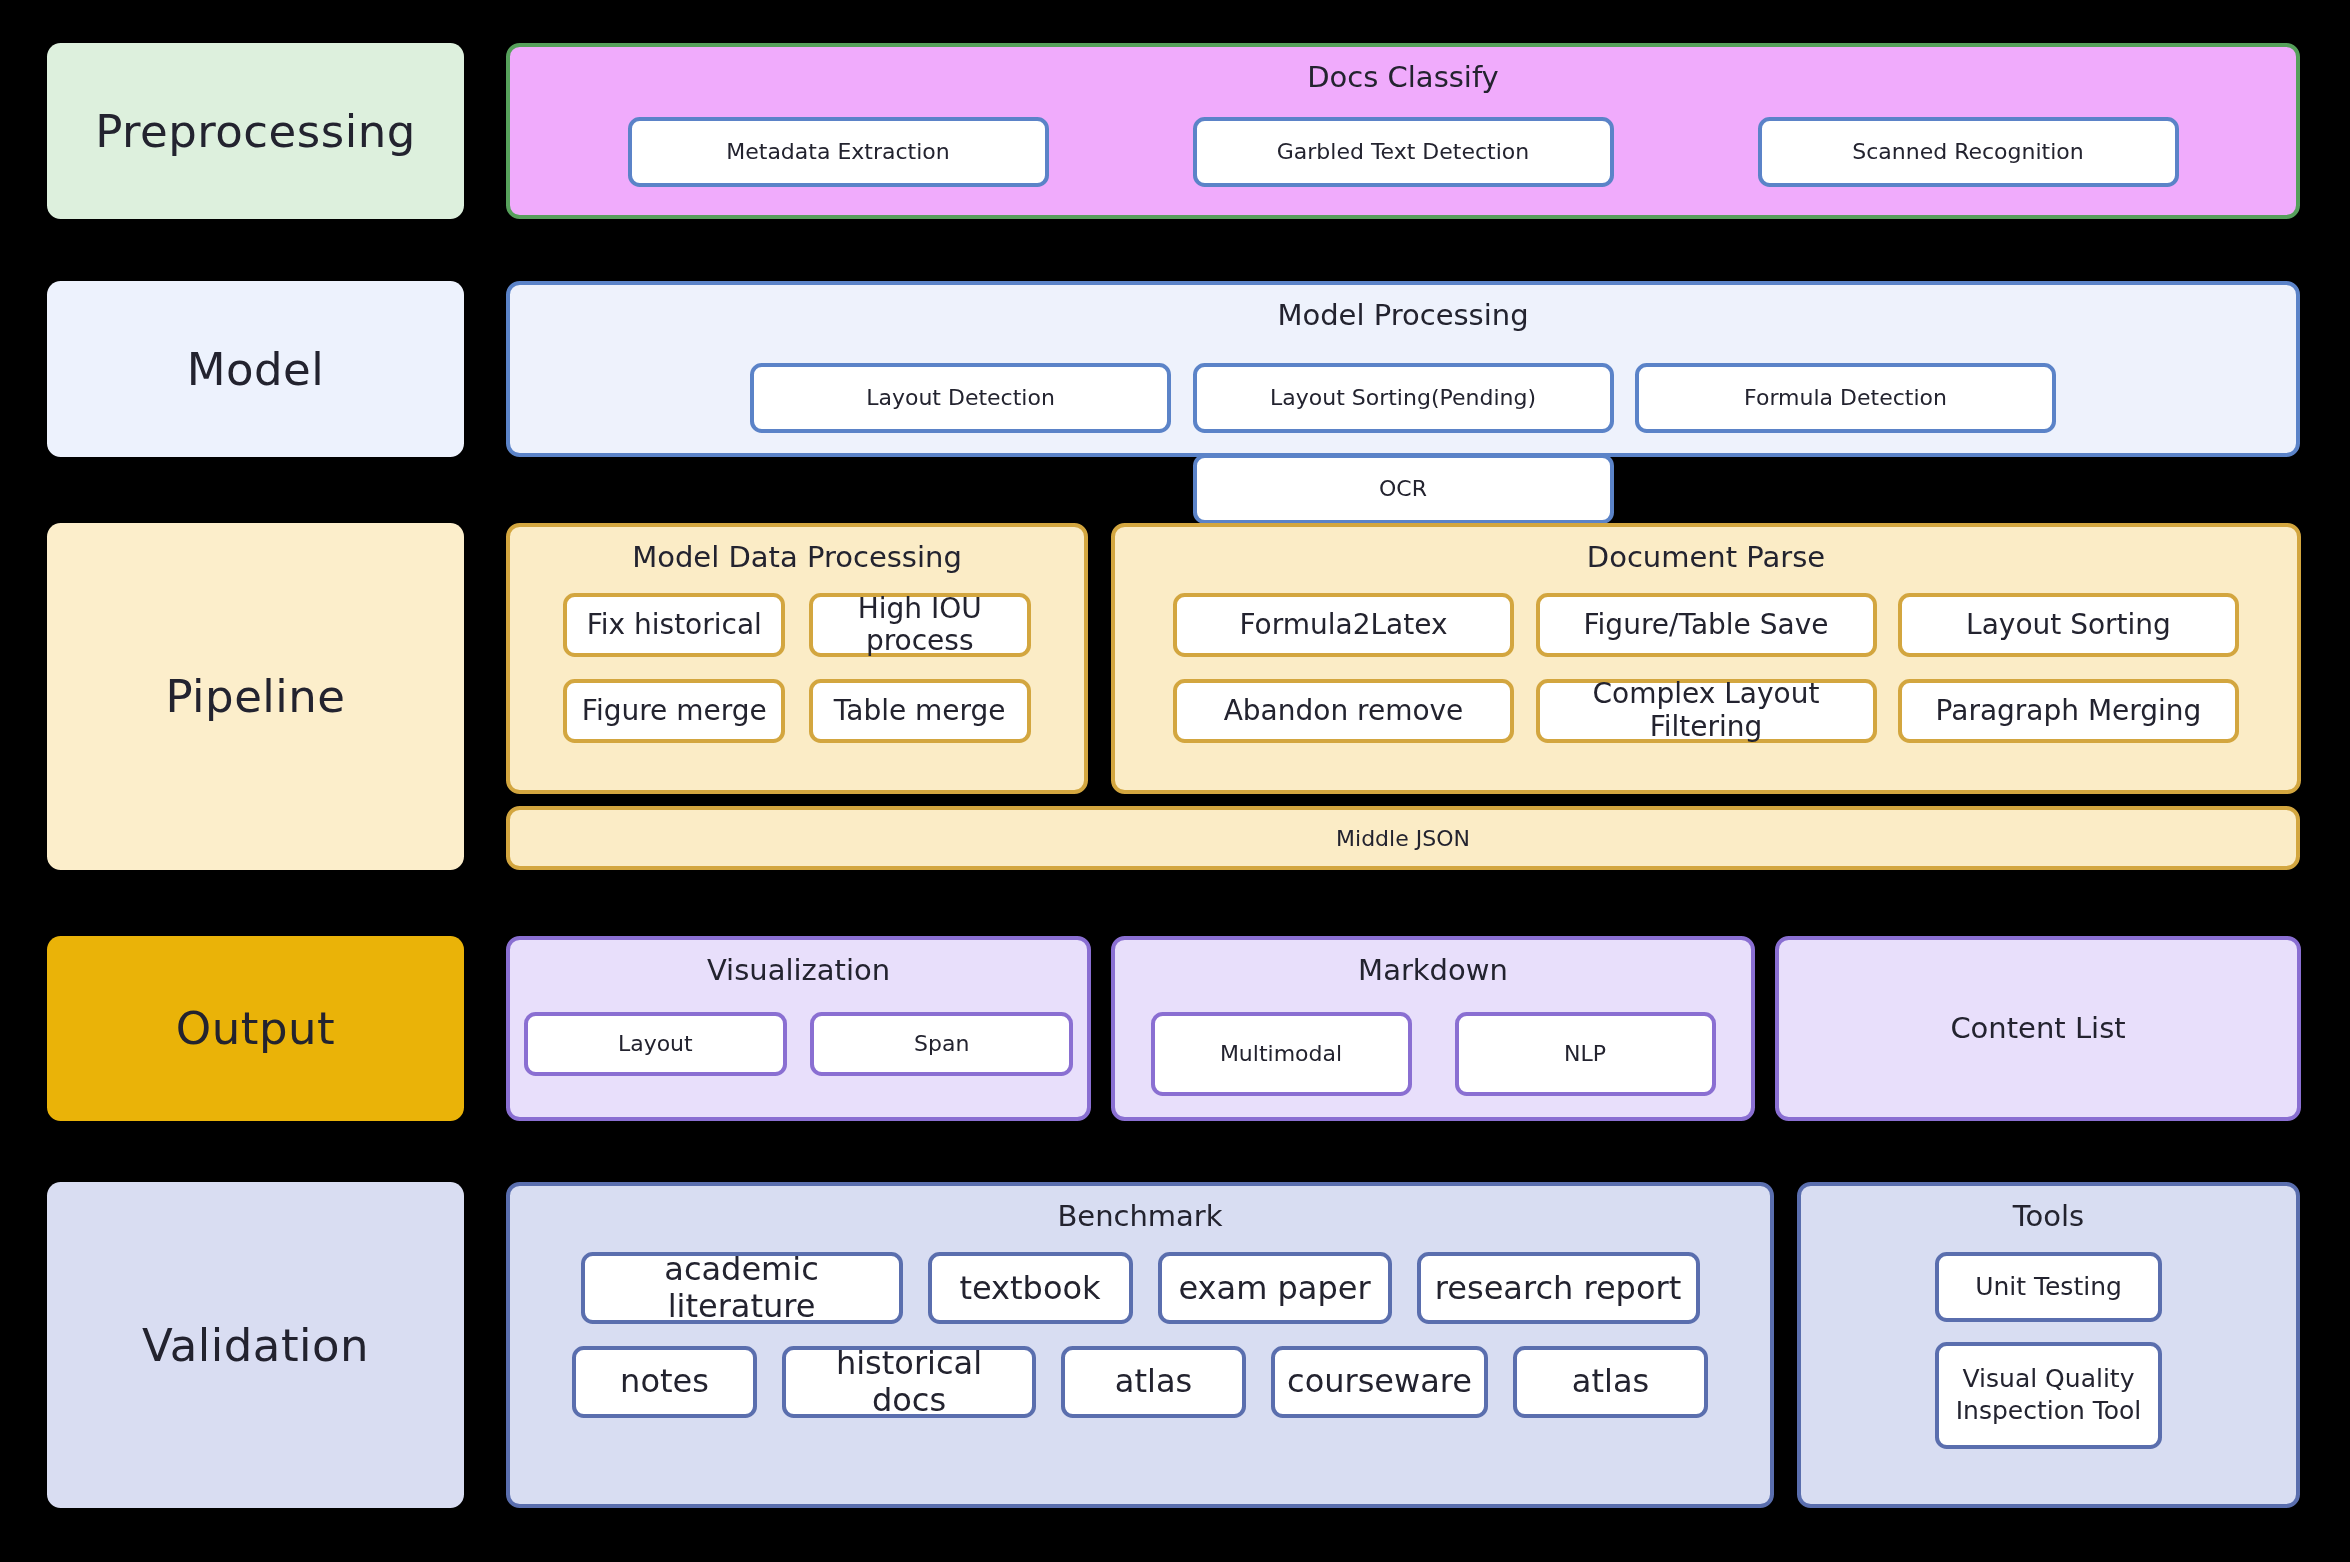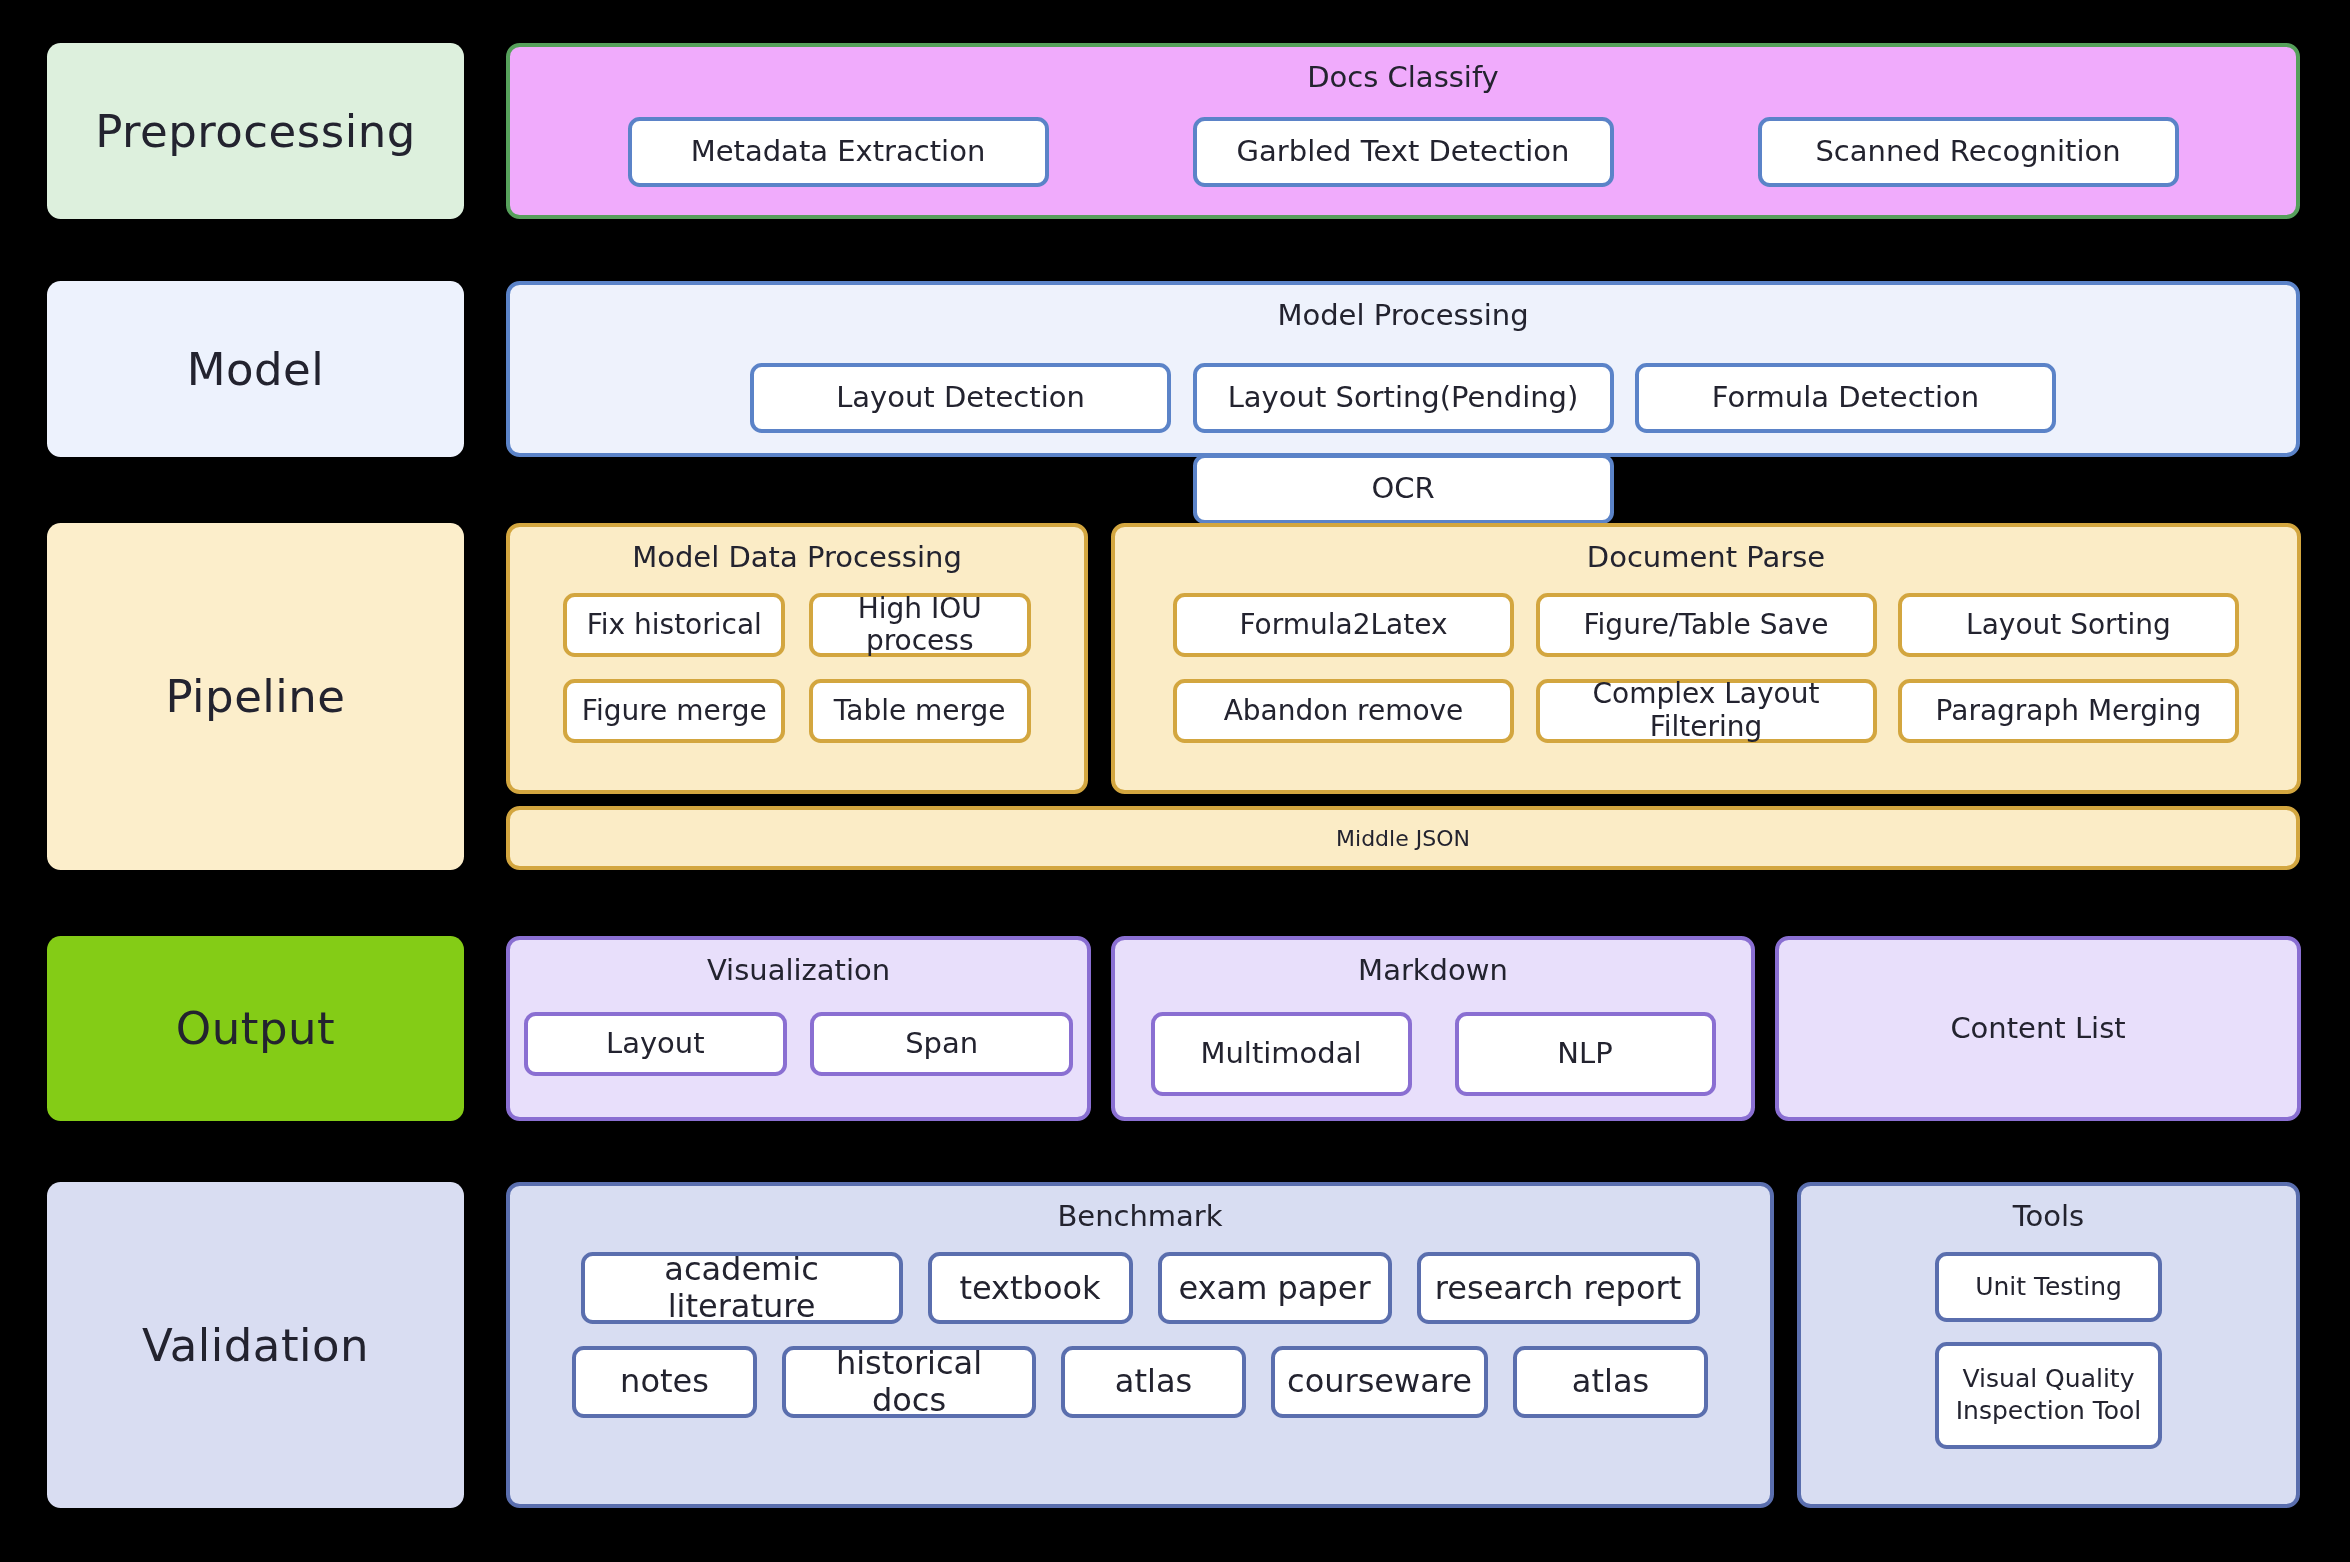--- a/index.html
+++ b/index.html
@@ -65,37 +65,37 @@
   .chip {
     background: #ffffff;
     border-style: solid;
     border-width: 4.9px;
     border-radius: 11.7px;
     box-sizing: border-box;
     display: flex;
     align-items: center;
     justify-content: center;
     text-align: center;
-    font-size: 29px;
+    font-size: 22px;
     line-height: 1.15;
     color: #23232f;
     padding: 0 13.7px;
   }
 
   
   .c-green  { background: #f0abfc; border-color: #56a05b; }
   .c-blue   { background: #eef2fc; border-color: #5b83c8; }
   .c-gold   { background: #fbecc6; border-color: #d3a63f; }
   .c-purple { background: #e8dffb; border-color: #8a6fd2; }
   .c-indigo { background: #d8ddf2; border-color: #5a6eae; }
 
   .lbl-green  { background: #ddf0dd; }
   .lbl-blue   { background: #edf2fd; }
   .lbl-gold   { background: #fceecb; }
-  .lbl-purple { background: #84cc16; }
+  .lbl-purple { background: #eab308; }
   .lbl-indigo { background: #d9ddf2; }
 
   .b-blue   { border-color: #5b83c8; }
   .b-gold   { border-color: #d3a63f; }
   .b-purple { border-color: #8a6fd2; }
   .b-indigo { border-color: #5a6eae; }
 
   
   #lbl-preprocessing { left: 47px;  top: 43px;  width: 417px;  height: 176px; }
   #grp-docs-classify { left: 506px; top: 43px;  width: 1794px; height: 176px; padding-top: 15.6px; }

